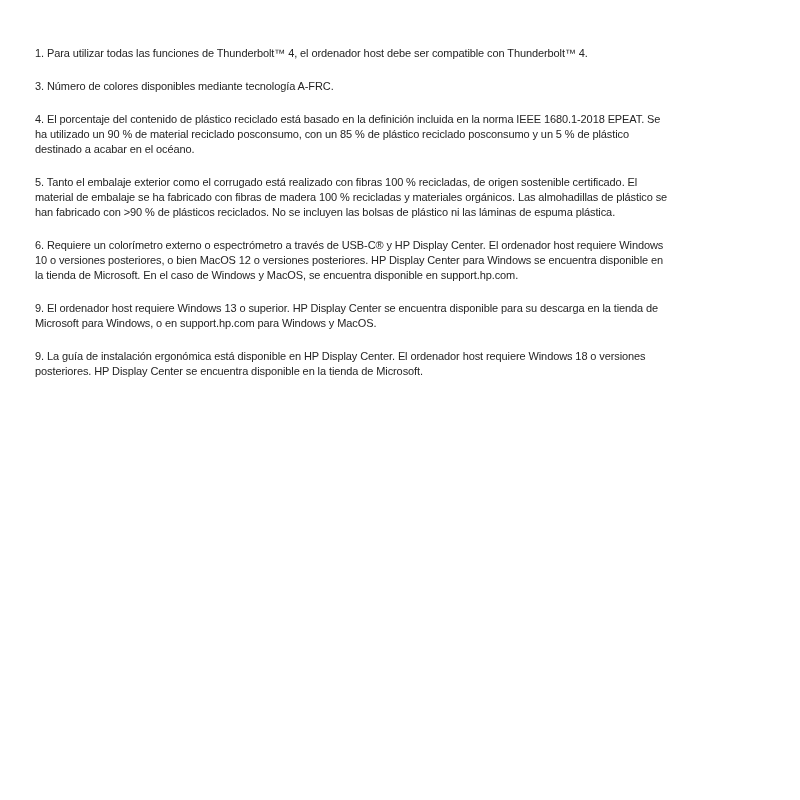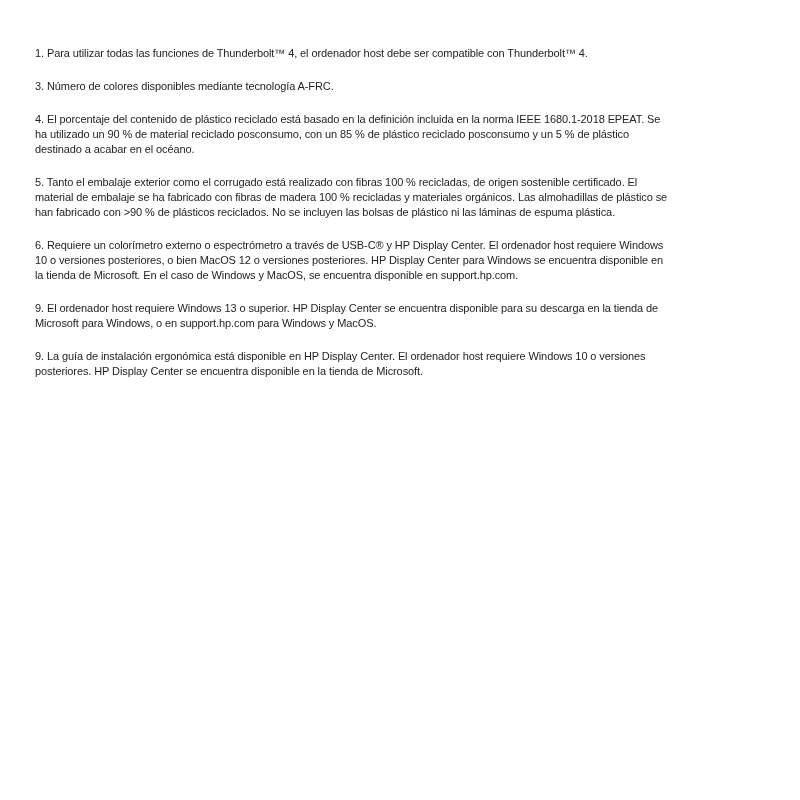--- a/index.html
+++ b/index.html
@@ -63,16 +63,16 @@
 
 
 
   <p class="footnote">
     <span class="fn-num">9.</span>
     <span class="fn-text">El ordenador host requiere Windows 13 o superior. HP Display Center se encuentra disponible para su descarga en la tienda de Microsoft para Windows, o en support.hp.com para Windows y MacOS.</span>
   </p>
 
   <p class="footnote">
     <span class="fn-num">9.</span>
-    <span class="fn-text">La guía de instalación ergonómica está disponible en HP Display Center. El ordenador host requiere Windows 10 o versiones posteriores. HP Display Center se encuentra disponible en la tienda de Microsoft.</span>
+    <span class="fn-text">La guía de instalación ergonómica está disponible en HP Display Center. El ordenador host requiere Windows 18 o versiones posteriores. HP Display Center se encuentra disponible en la tienda de Microsoft.</span>
   </p>
 
 </main>
 
 </body></html>

